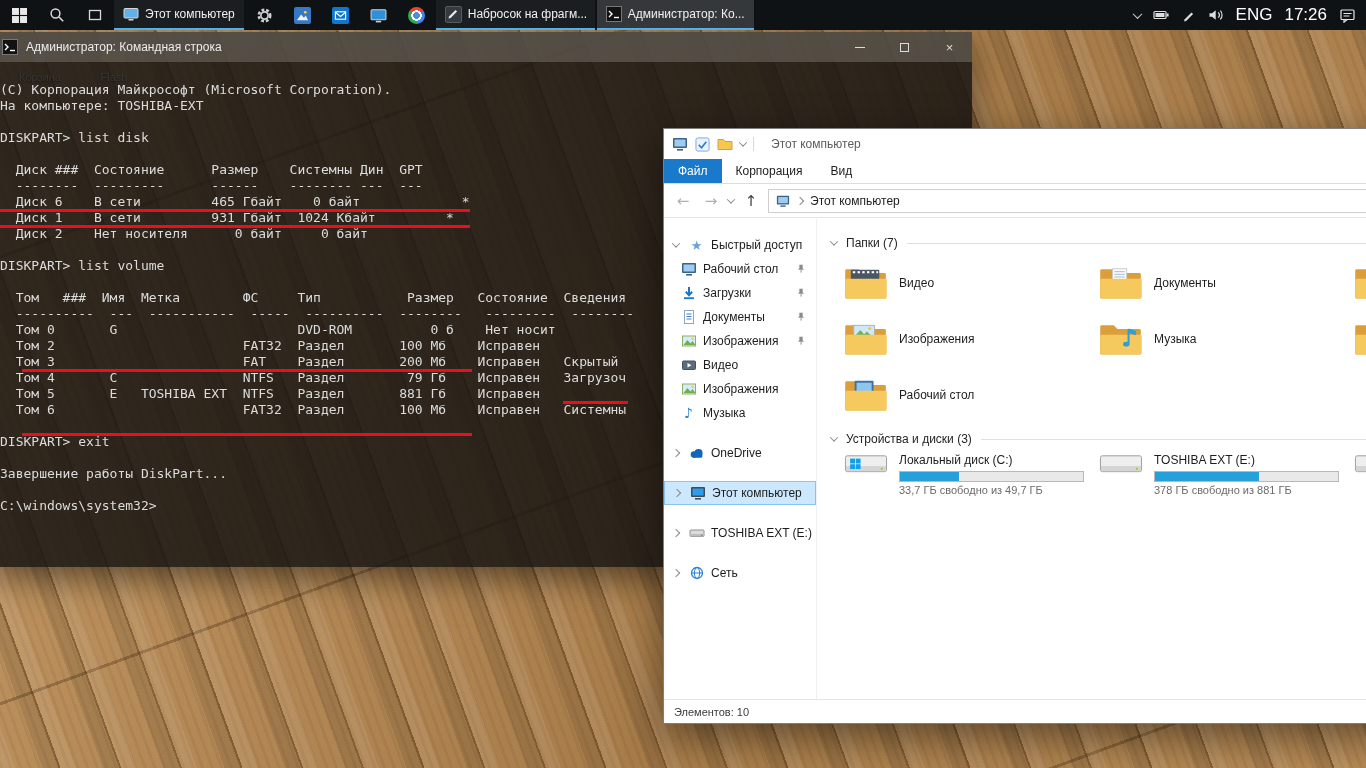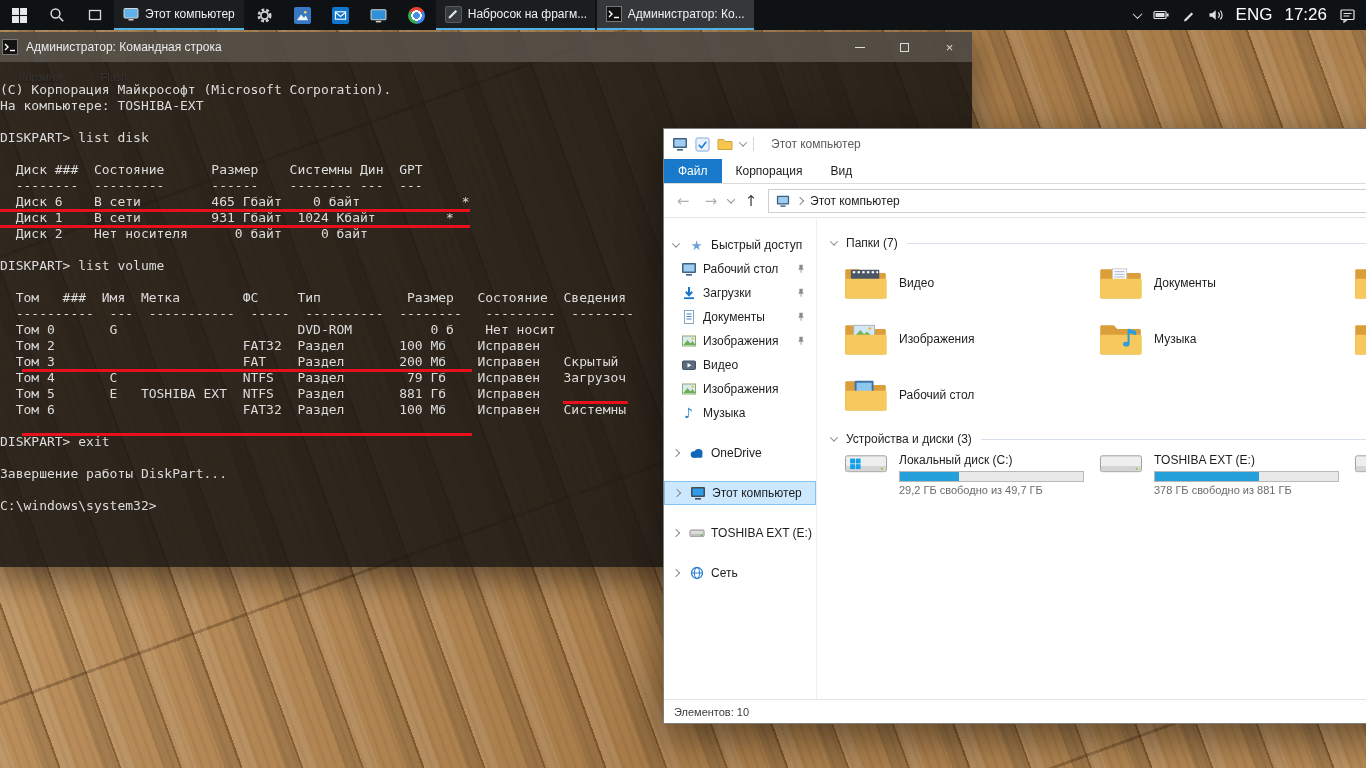--- a/index.html
+++ b/index.html
@@ -456,21 +456,21 @@
                 <rect x="12" y="6" width="5.2" height="5.2"></rect>
                 <rect x="6" y="12" width="5.2" height="5.2"></rect>
                 <rect x="12" y="12" width="5.2" height="5.2"></rect>
               </g>
           </svg>
           <div class="dev-info">
             <span class="dev-name">Локальный диск (C:)</span>
             <div class="dev-bar">
               <div class="dev-fill" style="width: 32%;"></div>
             </div>
-            <span class="dev-free">29,2 ГБ свободно из 49,7 ГБ</span>
+            <span class="dev-free">33,7 ГБ свободно из 49,7 ГБ</span>
           </div>
         </div>
 
         <div class="dev">
           <svg width="44" height="28" viewBox="0 0 46 30">
             <rect x="1" y="3" width="44" height="17" rx="2" fill="#eeeeee" stroke="#9a9a9a"></rect>
             <rect x="1.5" y="14" width="43" height="5.5" fill="#d5d5d5"></rect>
             <circle cx="40" cy="17" r="1.2" fill="#8fcf3e"></circle>
           </svg>
           <div class="dev-info">

